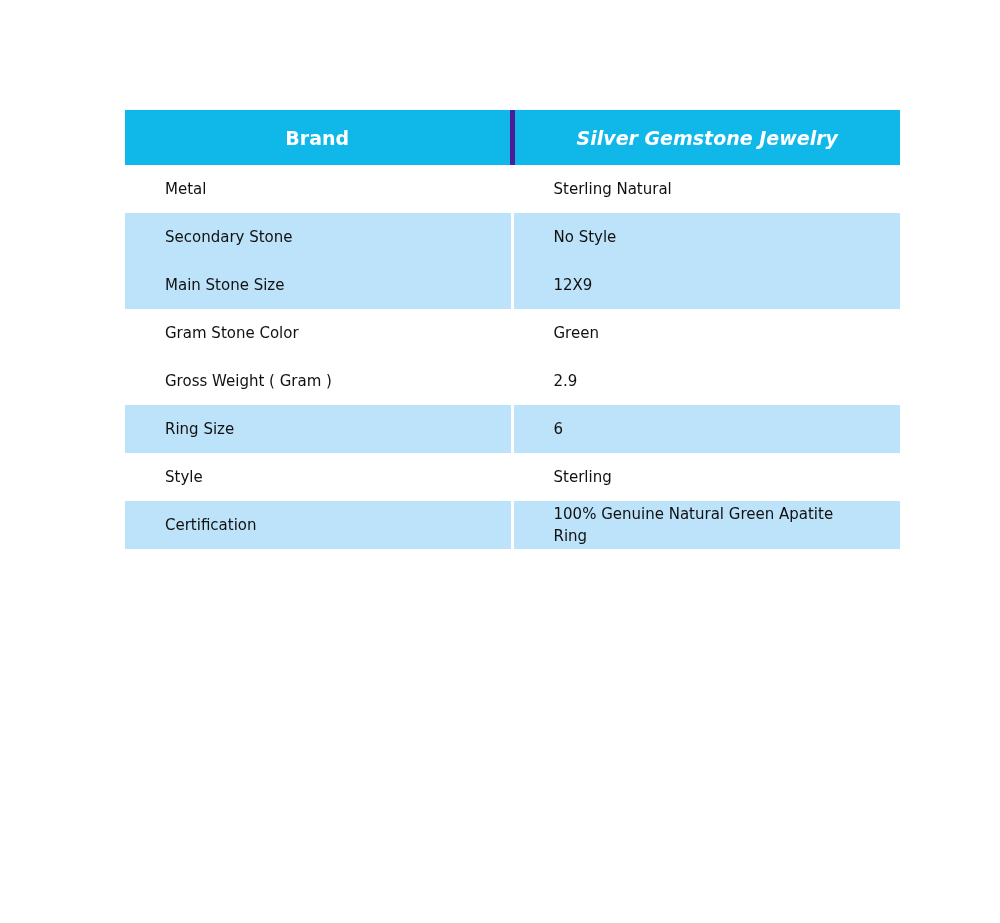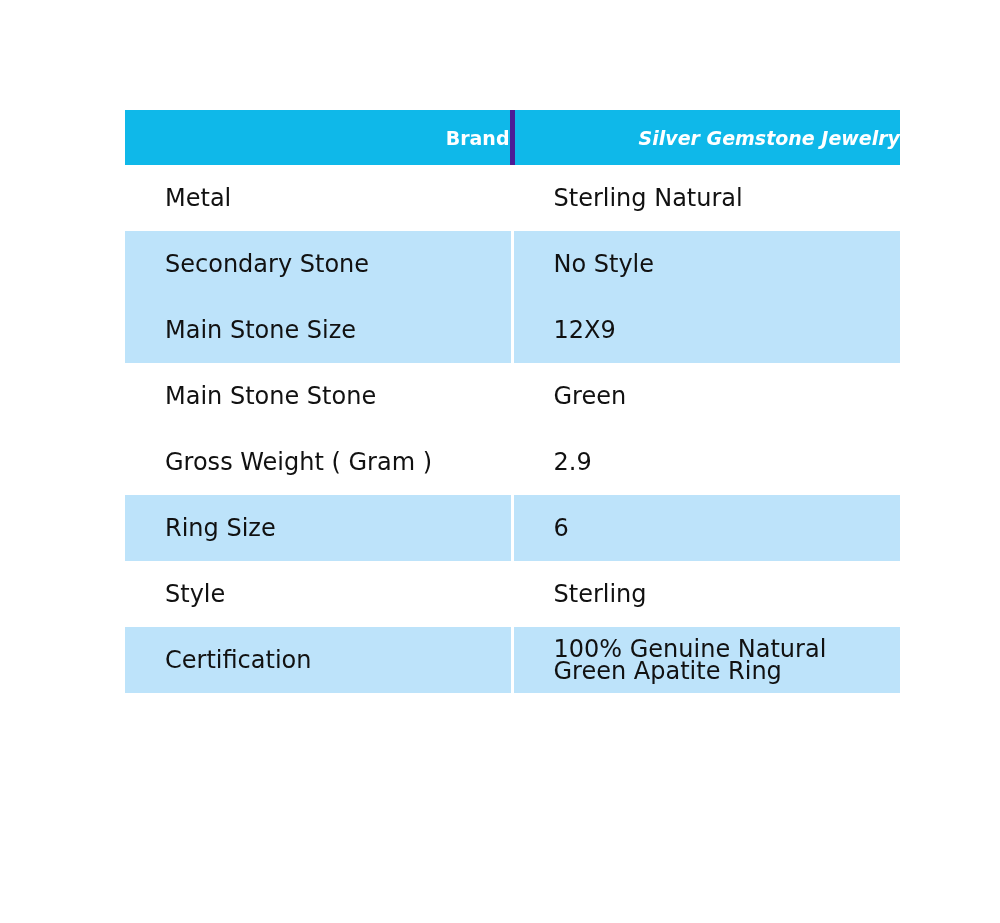--- a/index.html
+++ b/index.html
@@ -24,31 +24,31 @@
     width: 775px;
   }
   table.spec-table col.c1 { width: 387px; }
   table.spec-table col.c2 { width: 388px; }
   thead th {
     height: 55px;
     background: var(--header-bg, #0FB8E9);
     color: var(--header-text, #ffffff);
     font-size: 19px;
     font-weight: bold;
-    text-align: right;
+    text-align: center;
     padding: 0;
     vertical-align: middle;
   }
   thead th.col2 {
     border-left: 5px solid #4c1d95;
     font-style: italic;
   }
   tbody td {
-    height: 66px;
-    font-size: 24px;
+    height: 48px;
+    font-size: 15px;
     color: var(--body-text, #111111);
     vertical-align: middle;
     padding: 0 45px 0 40px;
     line-height: 22px;
     background: var(--row-bg, #ffffff);
   }
   tbody td.value {
     border-left: 3px solid #ffffff;
   }
   tbody tr.alt td {
@@ -77,21 +77,21 @@
         </tr>
         <tr class="alt">
           <td class="label">Secondary Stone</td>
           <td class="value">No Style</td>
         </tr>
         <tr class="alt">
           <td class="label">Main Stone Size</td>
           <td class="value">12X9</td>
         </tr>
         <tr>
-          <td class="label">Main Stone Stone</td>
+          <td class="label">Gram Stone Color</td>
           <td class="value">Green</td>
         </tr>
         <tr>
           <td class="label">Gross Weight ( Gram )</td>
           <td class="value">2.9</td>
         </tr>
         <tr class="alt">
           <td class="label">Ring Size</td>
           <td class="value">6</td>
         </tr>

